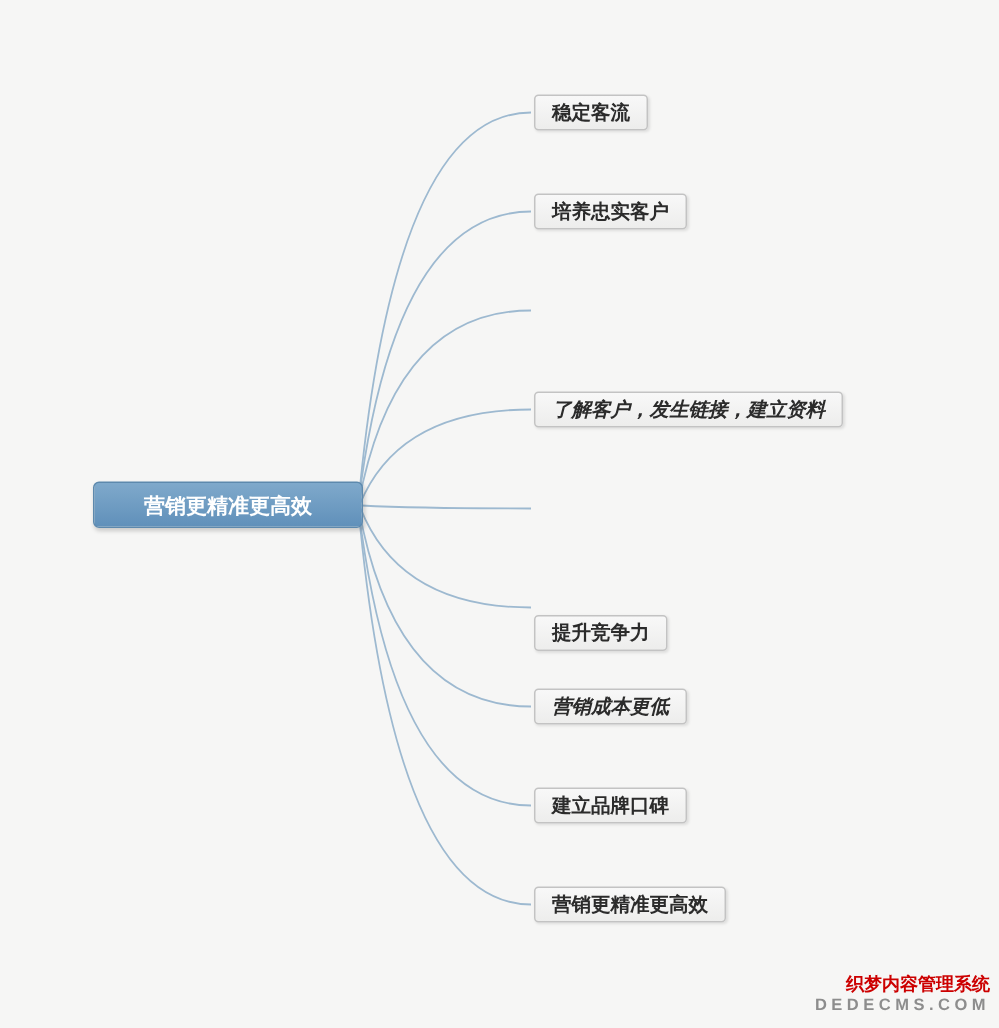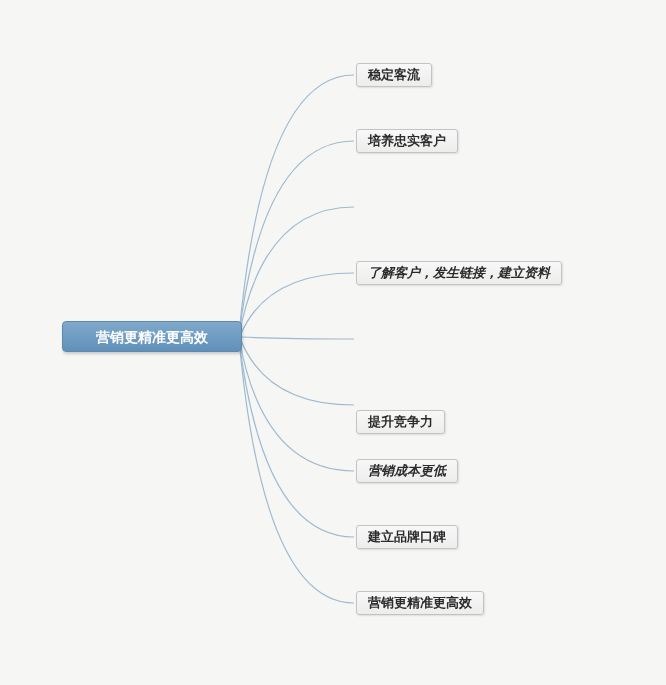--- a/index.html
+++ b/index.html
@@ -110,14 +110,18 @@
   <div class="central-node">营销更精准更高效</div>
 
   <div class="branch-node b0">稳定客流</div>
   <div class="branch-node b1">培养忠实客户</div>
   <div class="branch-node b3">了解客户，发生链接，建立资料</div>
   <div class="branch-node b5">提升竞争力</div>
   <div class="branch-node b6">营销成本更低</div>
   <div class="branch-node b7">建立品牌口碑</div>
   <div class="branch-node b8">营销更精准更高效</div>
 
+  <div class="watermark">
+    <div class="wm-cn">织梦内容管理系统</div>
+    <div class="wm-en">DEDECMS.COM</div>
+  </div>
 
 </div>
 
 </body></html>

